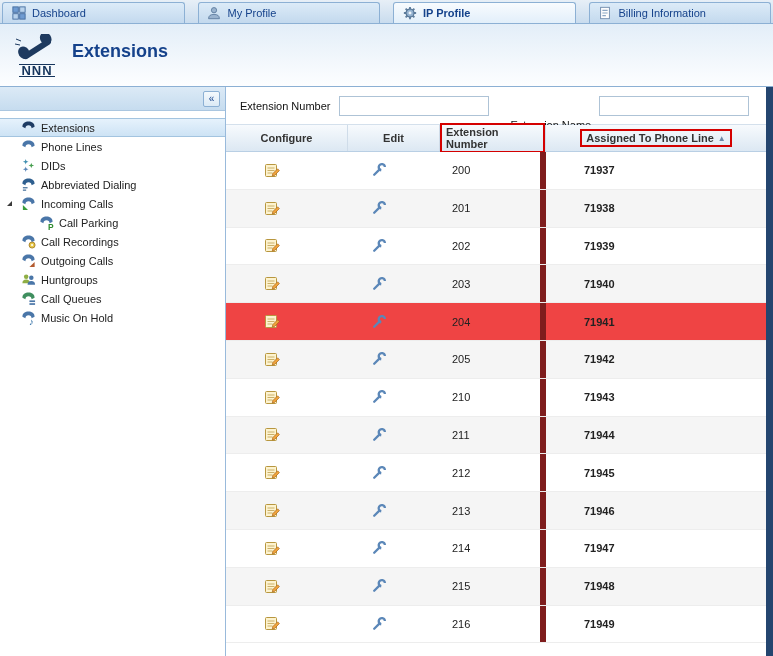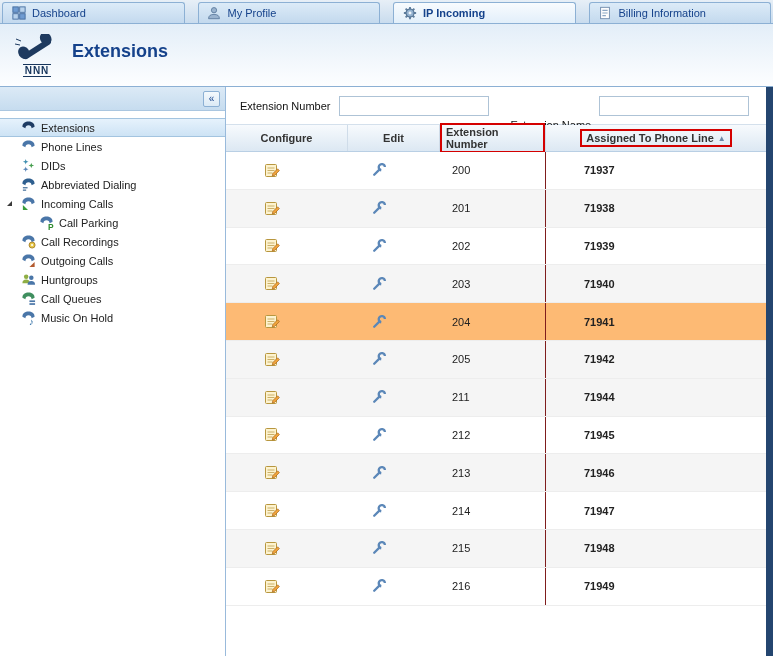--- a/index.html
+++ b/index.html
@@ -12,21 +12,21 @@
   .tab{flex:1;display:flex;align-items:center;gap:6px;padding:0 8px;cursor:pointer;
     border:1px solid #8cb0d4;border-bottom:none;border-radius:3px 3px 0 0;
     background:linear-gradient(#dcebf8,#c3d9ee);color:#15428b;white-space:nowrap;overflow:hidden;}
   .tab.active{background:linear-gradient(#f8fbfe,#e2effa);font-weight:bold;}
   .tabicon{width:15px;height:15px;display:inline-flex;align-items:center;justify-content:center;}
 
   
   .header{height:63px;background:linear-gradient(#e3eef8,#fdfeff);border-bottom:1px solid #8cb0d4;
     display:flex;align-items:center;padding-left:8px;}
   .logo{width:58px;text-align:center;line-height:0;}
-  .logo-text{font-weight:bold;color:#16355c;font-size:10px;letter-spacing:1px;line-height:11px;
+  .logo-text{font-weight:bold;color:#16355c;font-size:13px;letter-spacing:1px;line-height:11px;
     border-top:1px solid #16355c;border-bottom:1px solid #16355c;padding:0 2px;display:inline-block;}
   .page-title{font-size:18px;font-weight:bold;color:#15428b;margin-left:6px;margin-top:-8px;}
 
   
   .content{display:flex;height:569px;}
   .sidebar{width:226px;border-right:1px solid #99badb;background:#fff;display:flex;flex-direction:column;}
   .sidebar-top{height:24px;background:linear-gradient(#dceaf6,#c6dcef);border-bottom:1px solid #aac6e0;
     display:flex;justify-content:flex-end;align-items:center;padding:0 5px;}
   .collapse-btn{width:17px;height:16px;border:1px solid #8cb0d4;background:linear-gradient(#f4f9fd,#dceaf6);
     color:#15428b;font-size:10px;line-height:13px;text-align:center;border-radius:2px;cursor:pointer;padding:0;}
@@ -49,25 +49,25 @@
   .grid-header{height:27px;display:flex;align-items:center;font-weight:bold;color:#333;
     background:linear-gradient(#f7fafd,#dce8f3);border-bottom:1px solid #b9cfe4;}
   .hcell{height:100%;display:flex;align-items:center;justify-content:center;border-right:1px solid #cfdce9;}
   .w-edit{width:92px;}  .w-config{width:122px;}  .w-ext{width:106px;}  .w-line{flex:1;border-right:none;}
   .annotation{border:2px solid #d40000;padding:1px 4px;display:inline-flex;align-items:center;gap:4px;}
   .sort-arrow{font-size:8px;color:#6b87a8;}
 
   .grid-body{flex:1;overflow:hidden;background:#fff;}
   .row{display:flex;align-items:center;height:37.8px;border-bottom:1px solid #ededed;background:#fff;}
   .row.alt{background:#f5f5f5;}
-  .row.selected{background:#fdba74;}
+  .row.selected{background:#ef4444;}
   .cell{display:flex;align-items:center;height:100%;}
   .c-edit{width:92px;justify-content:center;}
   .c-config{width:122px;justify-content:center;}
-  .c-ext{width:106px;padding-left:12px;border-right:1px solid #7f1d1d;color:#222;}
+  .c-ext{width:106px;padding-left:12px;border-right:6px solid #7f1d1d;color:#222;}
   .c-line{flex:1;padding-left:38px;color:#222;font-weight:bold;}
   .icon-btn{width:18px;height:18px;display:inline-flex;align-items:center;justify-content:center;cursor:pointer;}
 </style>
 </head>
 <body>
 
 <div class="tabbar">
   <div class="tab">
     <span class="tabicon">
         <svg width="14" height="14" viewBox="0 0 16 16">
@@ -94,21 +94,21 @@
           <g stroke="#62809f" stroke-width="2.2">
             <line x1="8" y1="1" x2="8" y2="15"></line>
             <line x1="1" y1="8" x2="15" y2="8"></line>
             <line x1="3" y1="3" x2="13" y2="13"></line>
             <line x1="13" y1="3" x2="3" y2="13"></line>
           </g>
           <circle cx="8" cy="8" r="4.6" fill="#93b1cf" stroke="#4f6e8e" stroke-width="1.2"></circle>
           <circle cx="8" cy="8" r="1.7" fill="#eef4fa"></circle>
         </svg>
       </span>
-    <span>IP Incoming</span>
+    <span>IP Profile</span>
   </div>
   <div class="tab">
     <span class="tabicon">
         <svg width="14" height="14" viewBox="0 0 16 16">
           <rect x="3" y="1.5" width="10" height="13" fill="#fdfdfd" stroke="#6b87a8"></rect>
           <line x1="5" y1="5" x2="11" y2="5" stroke="#8aa5c2" stroke-width="1.2"></line>
           <line x1="5" y1="8" x2="11" y2="8" stroke="#8aa5c2" stroke-width="1.2"></line>
           <line x1="5" y1="11" x2="9" y2="11" stroke="#8aa5c2" stroke-width="1.2"></line>
         </svg>
       </span>
@@ -414,20 +414,43 @@
       <span class="icon-btn">
               <svg width="16" height="16" viewBox="0 0 16 16">
                 <circle cx="10.8" cy="5.2" r="3.1" fill="none" stroke="#5b87b8" stroke-width="2.3" stroke-dasharray="13.5 6" transform="rotate(100 10.8 5.2)"></circle>
                 <line x1="3.2" y1="12.8" x2="8.6" y2="7.4" stroke="#5b87b8" stroke-width="2.3" stroke-linecap="round"></line>
               </svg>
             </span>
     </div>
     <div class="cell c-ext">205</div>
     <div class="cell c-line">71942</div>
   </div>
+        <div class="row">
+    <div class="cell c-edit">
+      <span class="icon-btn">
+              <svg width="17" height="17" viewBox="0 0 17 17">
+                <rect x="1.5" y="2.5" width="11" height="12" rx="1" fill="#fdf3cf" stroke="#b8973f"></rect>
+                <line x1="3.5" y1="6" x2="10.5" y2="6" stroke="#cbb068"></line>
+                <line x1="3.5" y1="8.5" x2="10.5" y2="8.5" stroke="#cbb068"></line>
+                <line x1="3.5" y1="11" x2="8.5" y2="11" stroke="#cbb068"></line>
+                <path d="M8.8 11.6 L13.6 6.8 L15.4 8.6 L10.6 13.4 L8.3 14 Z" fill="#f0a43c" stroke="#a8671e" stroke-width="0.7"></path>
+              </svg>
+            </span>
+    </div>
+    <div class="cell c-config">
+      <span class="icon-btn">
+              <svg width="16" height="16" viewBox="0 0 16 16">
+                <circle cx="10.8" cy="5.2" r="3.1" fill="none" stroke="#5b87b8" stroke-width="2.3" stroke-dasharray="13.5 6" transform="rotate(100 10.8 5.2)"></circle>
+                <line x1="3.2" y1="12.8" x2="8.6" y2="7.4" stroke="#5b87b8" stroke-width="2.3" stroke-linecap="round"></line>
+              </svg>
+            </span>
+    </div>
+    <div class="cell c-ext">210</div>
+    <div class="cell c-line">71943</div>
+  </div>
         <div class="row alt">
     <div class="cell c-edit">
       <span class="icon-btn">
               <svg width="17" height="17" viewBox="0 0 17 17">
                 <rect x="1.5" y="2.5" width="11" height="12" rx="1" fill="#fdf3cf" stroke="#b8973f"></rect>
                 <line x1="3.5" y1="6" x2="10.5" y2="6" stroke="#cbb068"></line>
                 <line x1="3.5" y1="8.5" x2="10.5" y2="8.5" stroke="#cbb068"></line>
                 <line x1="3.5" y1="11" x2="8.5" y2="11" stroke="#cbb068"></line>
                 <path d="M8.8 11.6 L13.6 6.8 L15.4 8.6 L10.6 13.4 L8.3 14 Z" fill="#f0a43c" stroke="#a8671e" stroke-width="0.7"></path>
               </svg>

